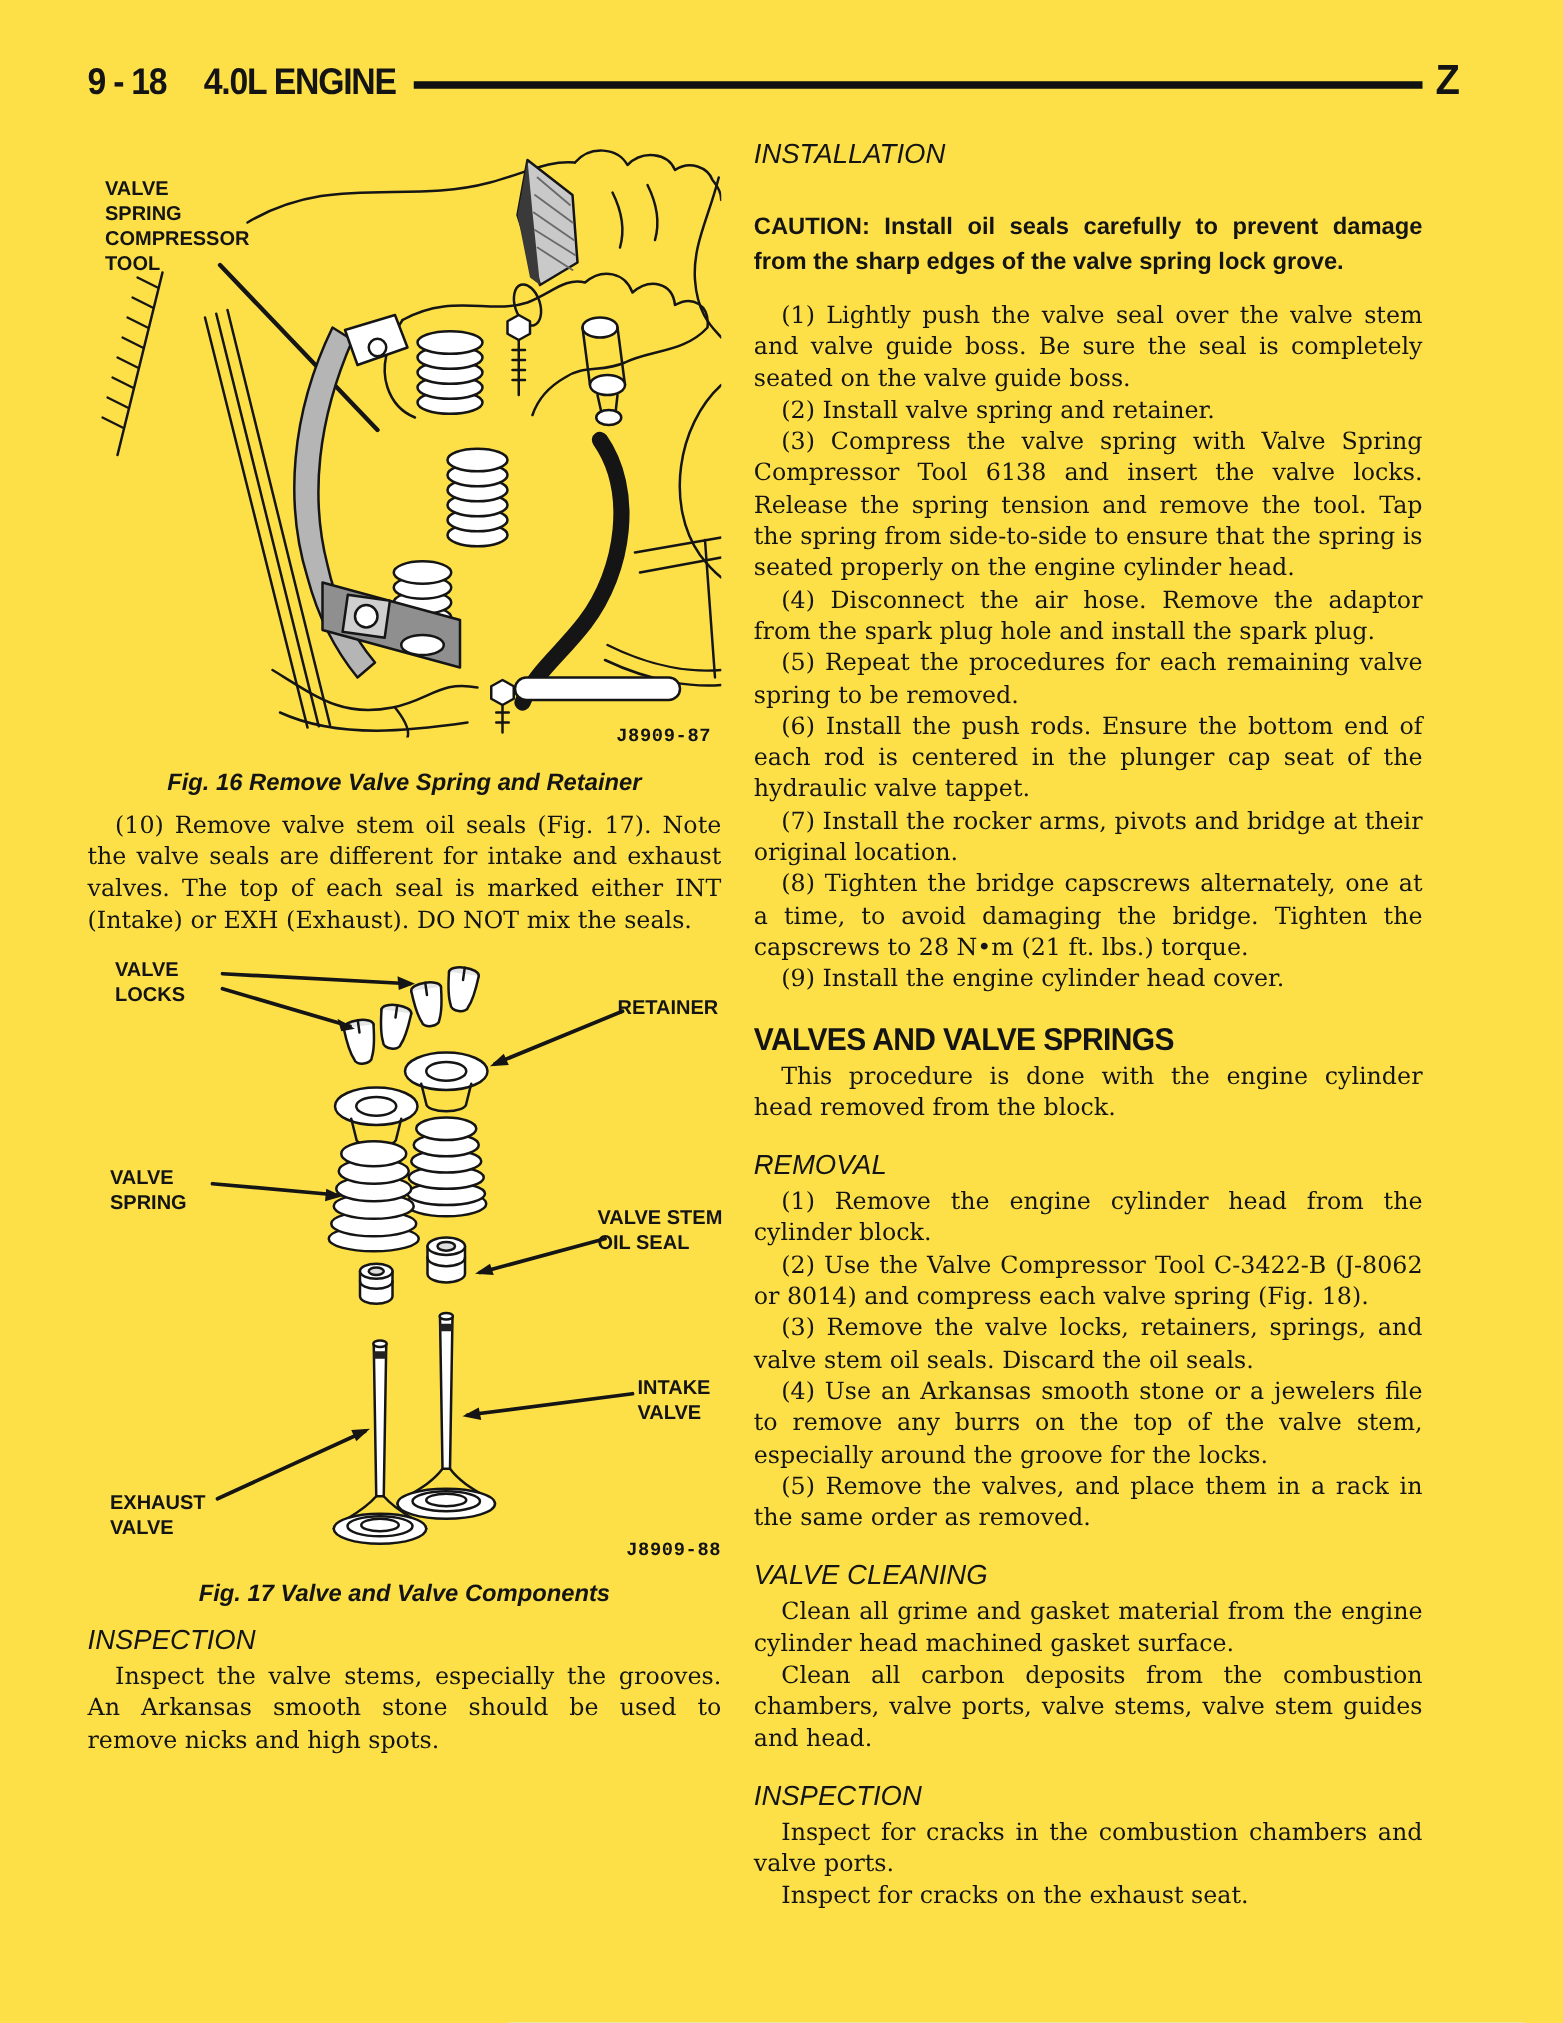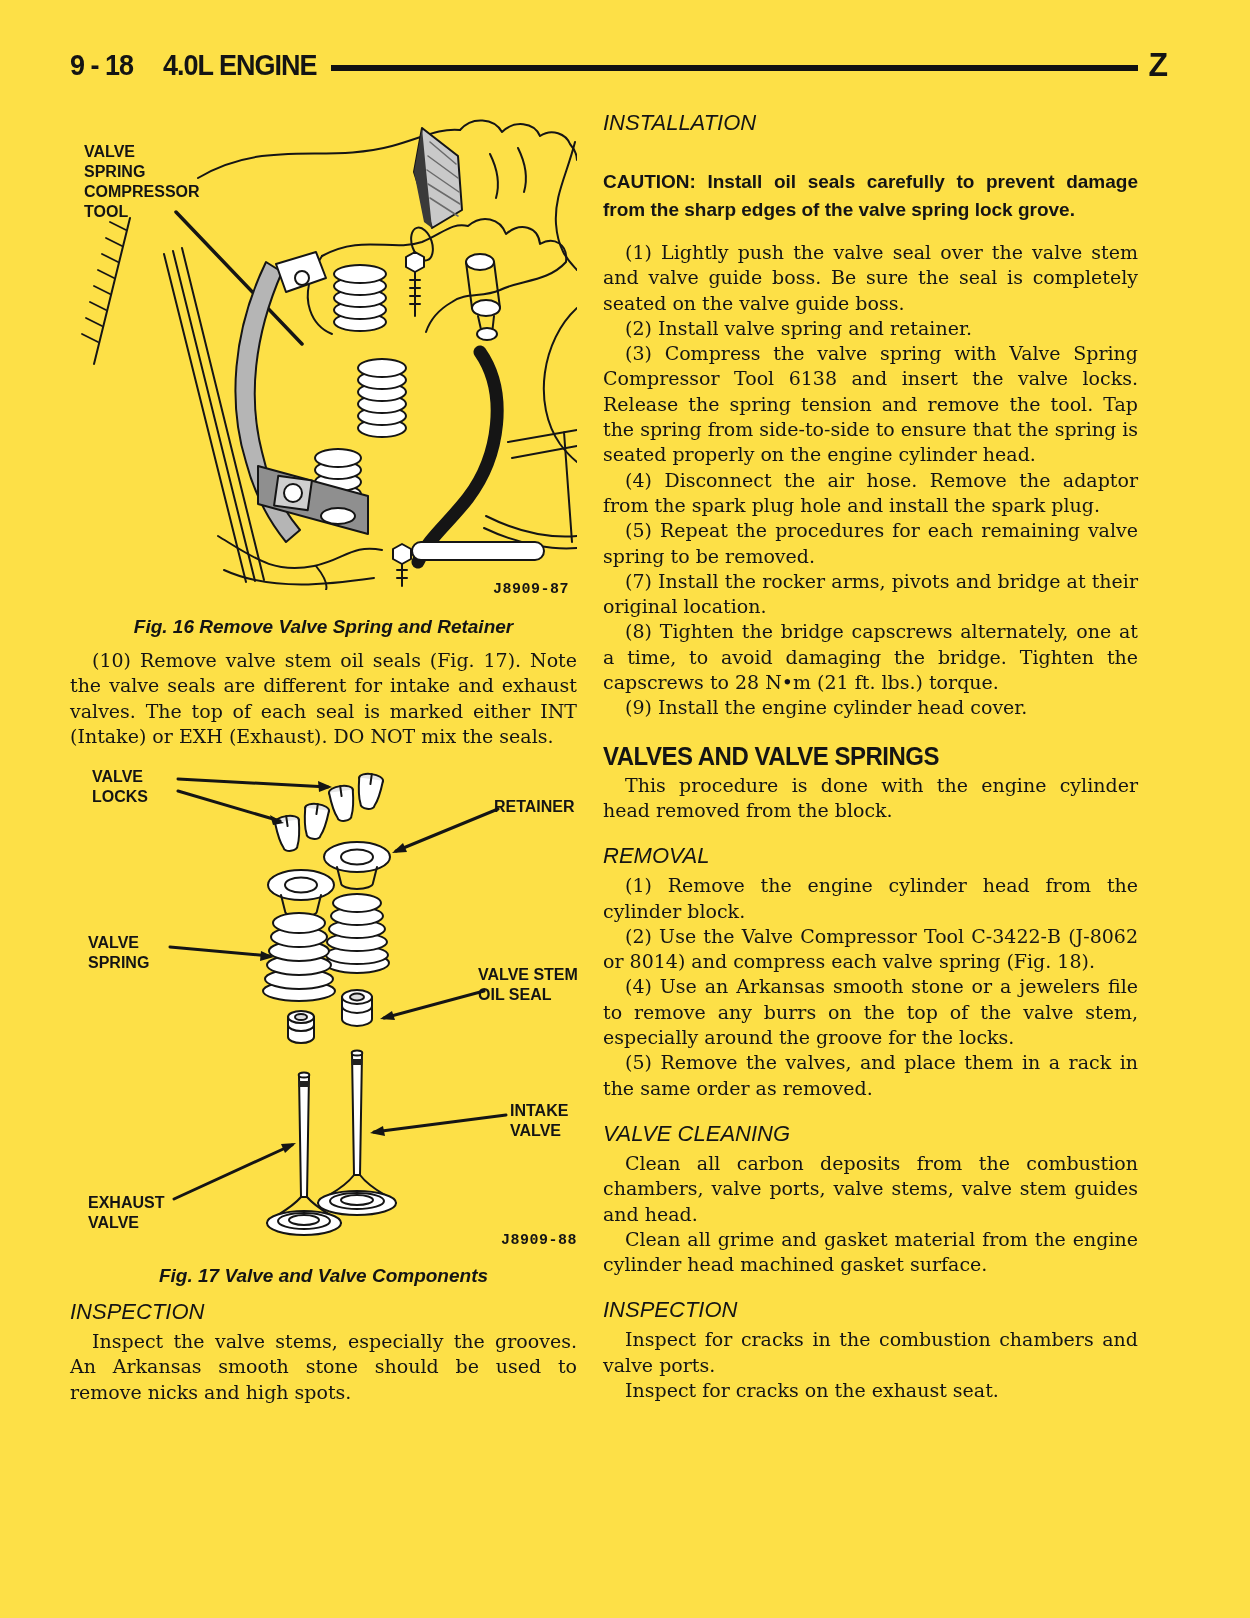--- a/index.html
+++ b/index.html
@@ -270,38 +270,40 @@
   <div class="colR">
     <h3 class="sub" style="margin-top:110px;">INSTALLATION</h3>
     <p class="caution">CAUTION: Install oil seals carefully to prevent damage from the sharp edges of the valve spring lock grove.</p>
 
     <div style="margin-top:16px;">
       <p class="body">(1) Lightly push the valve seal over the valve stem and valve guide boss. Be sure the seal is completely seated on the valve guide boss.</p>
       <p class="body">(2) Install valve spring and retainer.</p>
       <p class="body">(3) Compress the valve spring with Valve Spring Compressor Tool 6138 and insert the valve locks. Release the spring tension and remove the tool. Tap the spring from side-to-side to ensure that the spring is seated properly on the engine cylinder head.</p>
       <p class="body">(4) Disconnect the air hose. Remove the adaptor from the spark plug hole and install the spark plug.</p>
       <p class="body">(5) Repeat the procedures for each remaining valve spring to be removed.</p>
+      <p class="body">(6) Install the push rods. Ensure the bottom end of each rod is centered in the plunger cap seat of the hydraulic valve tappet.</p>
       <p class="body">(7) Install the rocker arms, pivots and bridge at their original location.</p>
       <p class="body">(8) Tighten the bridge capscrews alternately, one at a time, to avoid damaging the bridge. Tighten the capscrews to 28 N•m (21 ft. lbs.) torque.</p>
       <p class="body">(9) Install the engine cylinder head cover.</p>
     </div>
 
     <h2 class="major">VALVES AND VALVE SPRINGS</h2>
     <p class="body">This procedure is done with the engine cylinder head removed from the block.</p>
 
     <h3 class="sub">REMOVAL</h3>
     <div>
       <p class="body">(1) Remove the engine cylinder head from the cylinder block.</p>
       <p class="body">(2) Use the Valve Compressor Tool C-3422-B (J-8062 or 8014) and compress each valve spring (Fig. 18).</p>
+      <p class="body">(3) Remove the valve locks, retainers, springs, and valve stem oil seals. Discard the oil seals.</p>
       <p class="body">(4) Use an Arkansas smooth stone or a jewelers file to remove any burrs on the top of the valve stem, especially around the groove for the locks.</p>
       <p class="body">(5) Remove the valves, and place them in a rack in the same order as removed.</p>
     </div>
 
     <h3 class="sub">VALVE CLEANING</h3>
+    <p class="body">Clean all grime and gasket material from the engine cylinder head machined gasket surface.</p>
     <p class="body">Clean all carbon deposits from the combustion chambers, valve ports, valve stems, valve stem guides and head.</p>
-    <p class="body">Clean all grime and gasket material from the engine cylinder head machined gasket surface.</p>
 
     <h3 class="sub">INSPECTION</h3>
     <p class="body">Inspect for cracks in the combustion chambers and valve ports.</p>
     <p class="body">Inspect for cracks on the exhaust seat.</p>
   </div>
 
 </div>
 
 </body></html>

